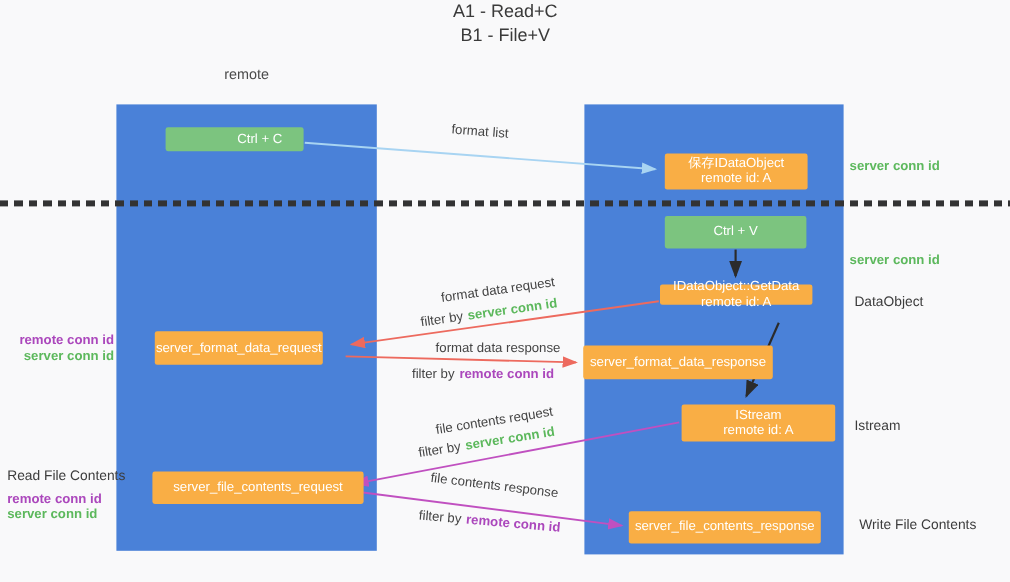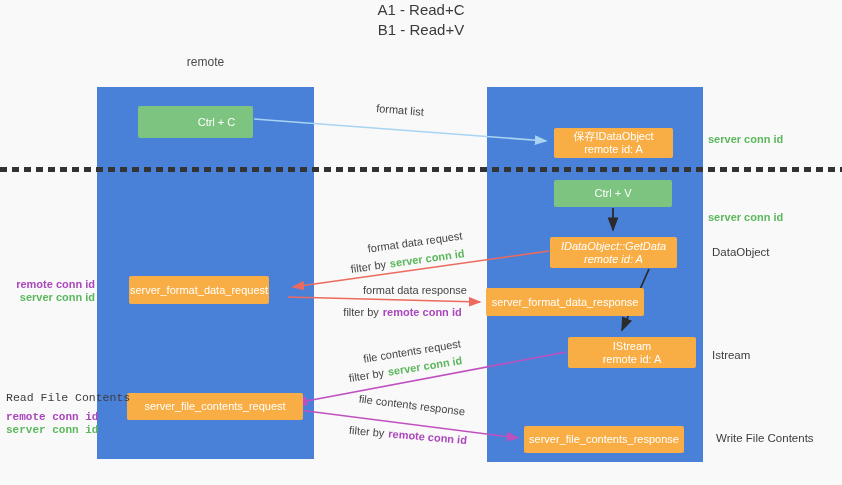--- a/index.html
+++ b/index.html
@@ -37,42 +37,42 @@
 
   .node {
     display:flex; flex-direction:column;
     align-items:center; justify-content:center;
     color:#fff; font-size:11px; line-height:13px;
     text-align:center; border-radius:2px;
   }
   .green  { background:#7cc47f; }
   .orange { background:#f9ae45; }
 
-  .n-ctrlc   { left:138px; top:106px; width:115px; height:32px;padding-left:42px; }
+  .n-ctrlc   { left:138px; top:106px; width:115px; height:20px;padding-left:42px; }
   .n-saveobj { left:554px; top:128px; width:119px; height:30px; }
   .n-ctrlv   { left:554px; top:180px; width:118px; height:27px; }
-  .n-getdata { left:550px; top:237px; width:127px; height:31px;font-style:italic; }
+  .n-getdata { left:550px; top:237px; width:127px; height:17px; }
   .n-fmtreq  { left:129px; top:276px; width:140px; height:28px; }
   .n-fmtres  { left:486px; top:288px; width:158px; height:28px; }
   .n-istream { left:568px; top:337px; width:128px; height:31px; }
   .n-filereq { left:127px; top:393px; width:176px; height:27px; }
   .n-fileres { left:524px; top:426px; width:160px; height:27px; }
 
   .side-label { font-size:11.5px; color:#3c3c3c; white-space:nowrap; }
   .conn-green  { color:#5cb85c; font-weight:bold; font-size:11px; white-space:nowrap; }
   .conn-purple { color:#ab47bc; font-weight:bold; font-size:11px; white-space:nowrap; }
 
   .lbl-sc-top { left:708px; top:133px; }
   .lbl-sc-mid { left:708px; top:211px; }
   .lbl-dataobject { left:712px; top:246px; }
   .lbl-istream    { left:712px; top:349px; }
   .lbl-write      { left:716px; top:432px; }
 
   .left-ids-fmt { left:10px; top:278px; width:85px; text-align:right; line-height:13px; }
-  .left-ids-file { left:6px; top:391px; width:88px; text-align:center;font-family:Liberation Mono, monospace; }
+  .left-ids-file { left:6px; top:391px; width:88px; text-align:left; }
   .left-ids-file .read { font-size:11.5px; color:#3c3c3c; margin-bottom:7px; white-space:nowrap; }
   .left-ids-file .ids { line-height:13px; }
 
   .arrow-label {
     font-size:11px; color:#444;
     text-align:center; white-space:nowrap;
   }
   .rot-p4 { transform:rotate(4.5deg); }
   .rot-m8 { transform:rotate(-8deg); }
   .rot-m9 { transform:rotate(-9deg); }
@@ -91,21 +91,21 @@
 
   .fl-prefix { display:inline-block; margin-right:4px; }
 
   svg.arrows { left:0; top:0; width:842px; height:485px; pointer-events:none; }
 </style>
 </head>
 <body>
 
 <div class="abs title">
   <div>A1 - Read+C</div>
-  <div>B1 - Read+V</div>
+  <div>B1 - File+V</div>
 </div>
 
 <div class="abs col-header a1">
   <div>remote</div>
 </div>
 <div class="abs col-header b1">
 </div>
 
 <div class="abs column col-a1"></div>
 <div class="abs column col-b1"></div>

